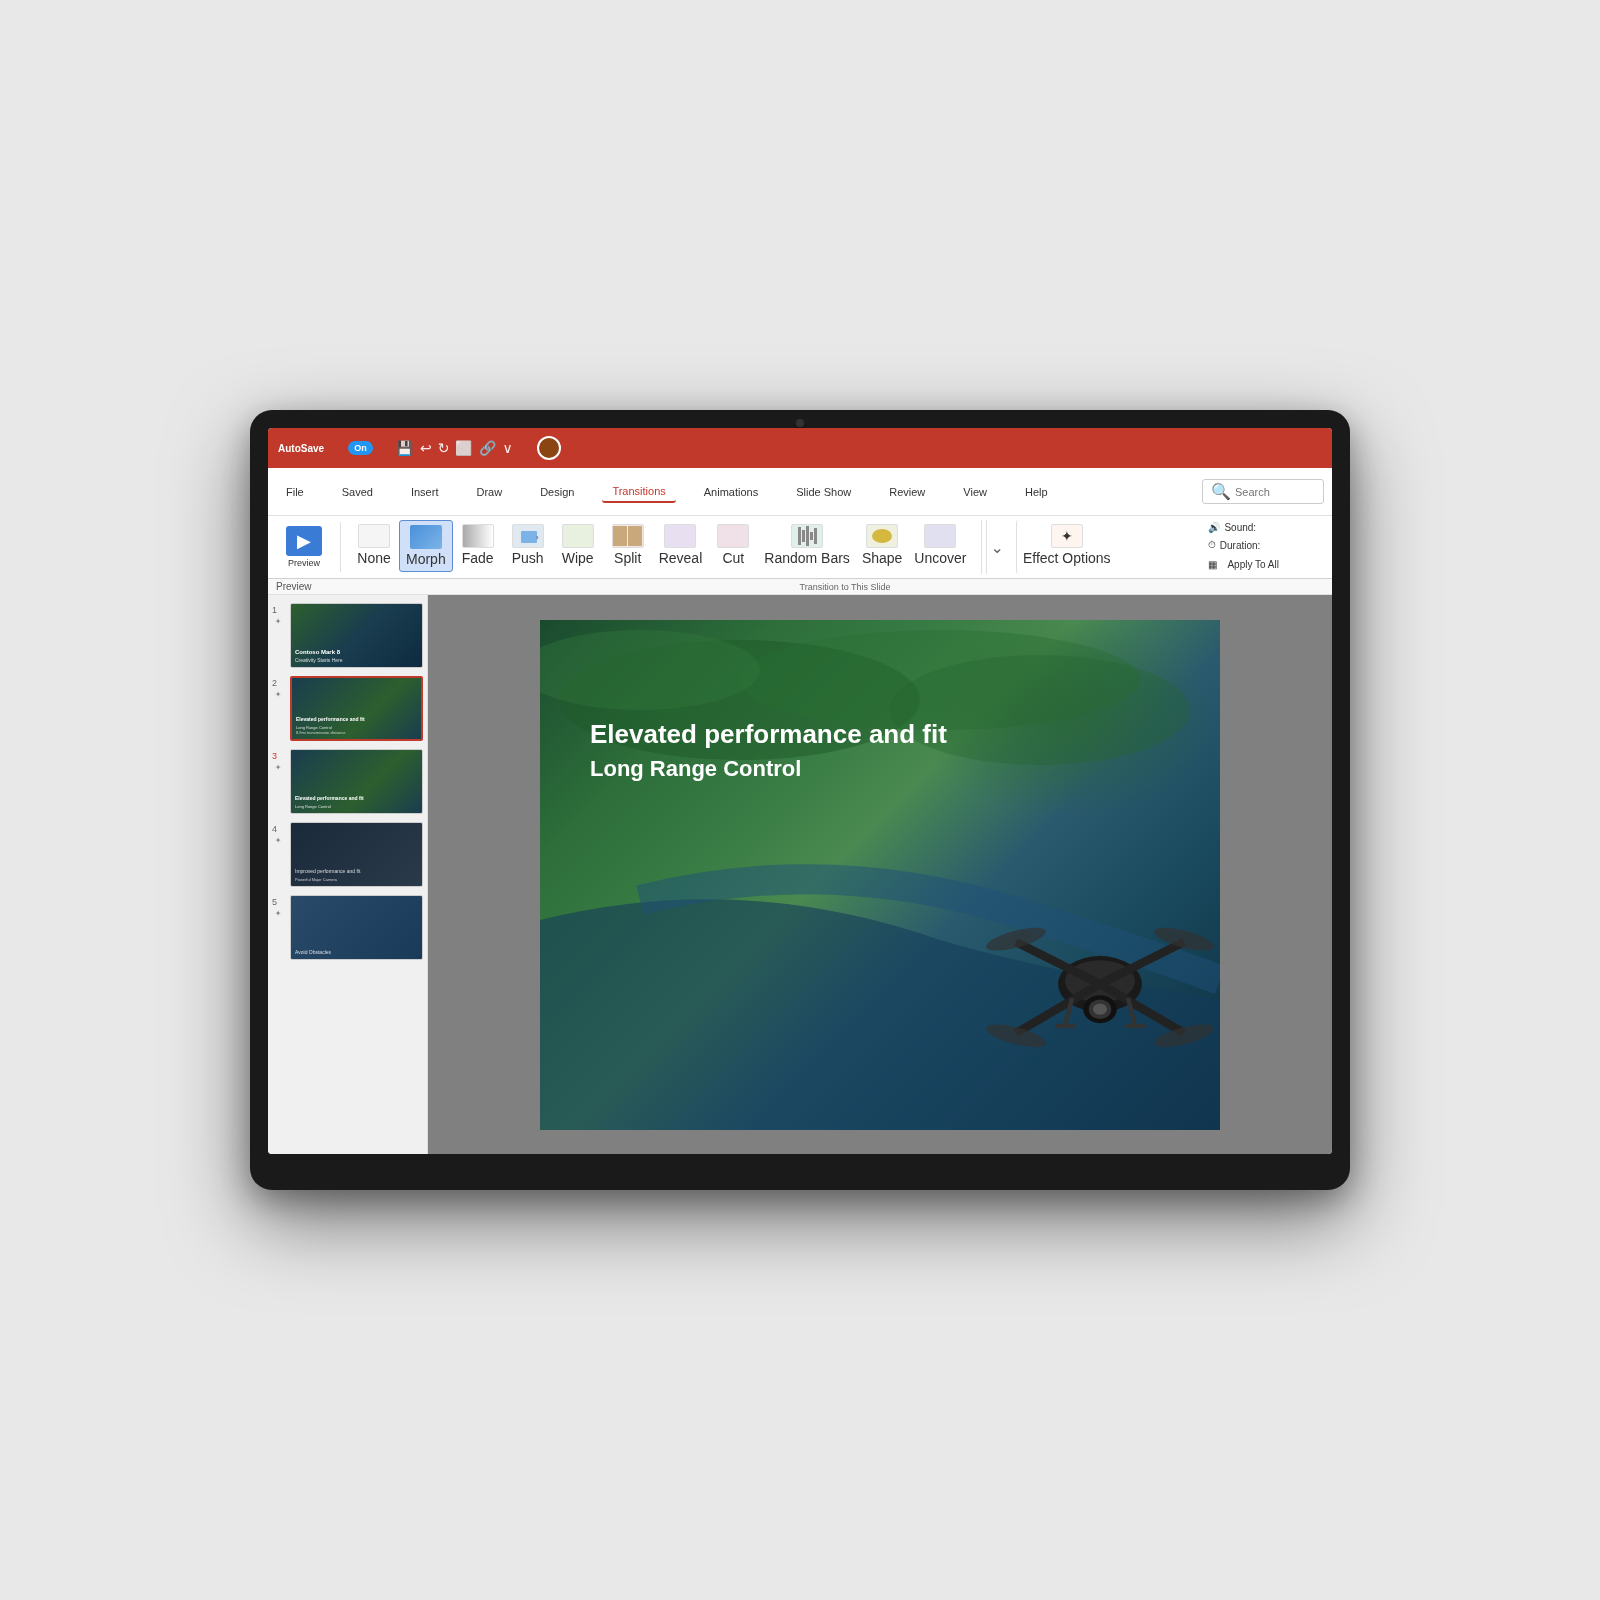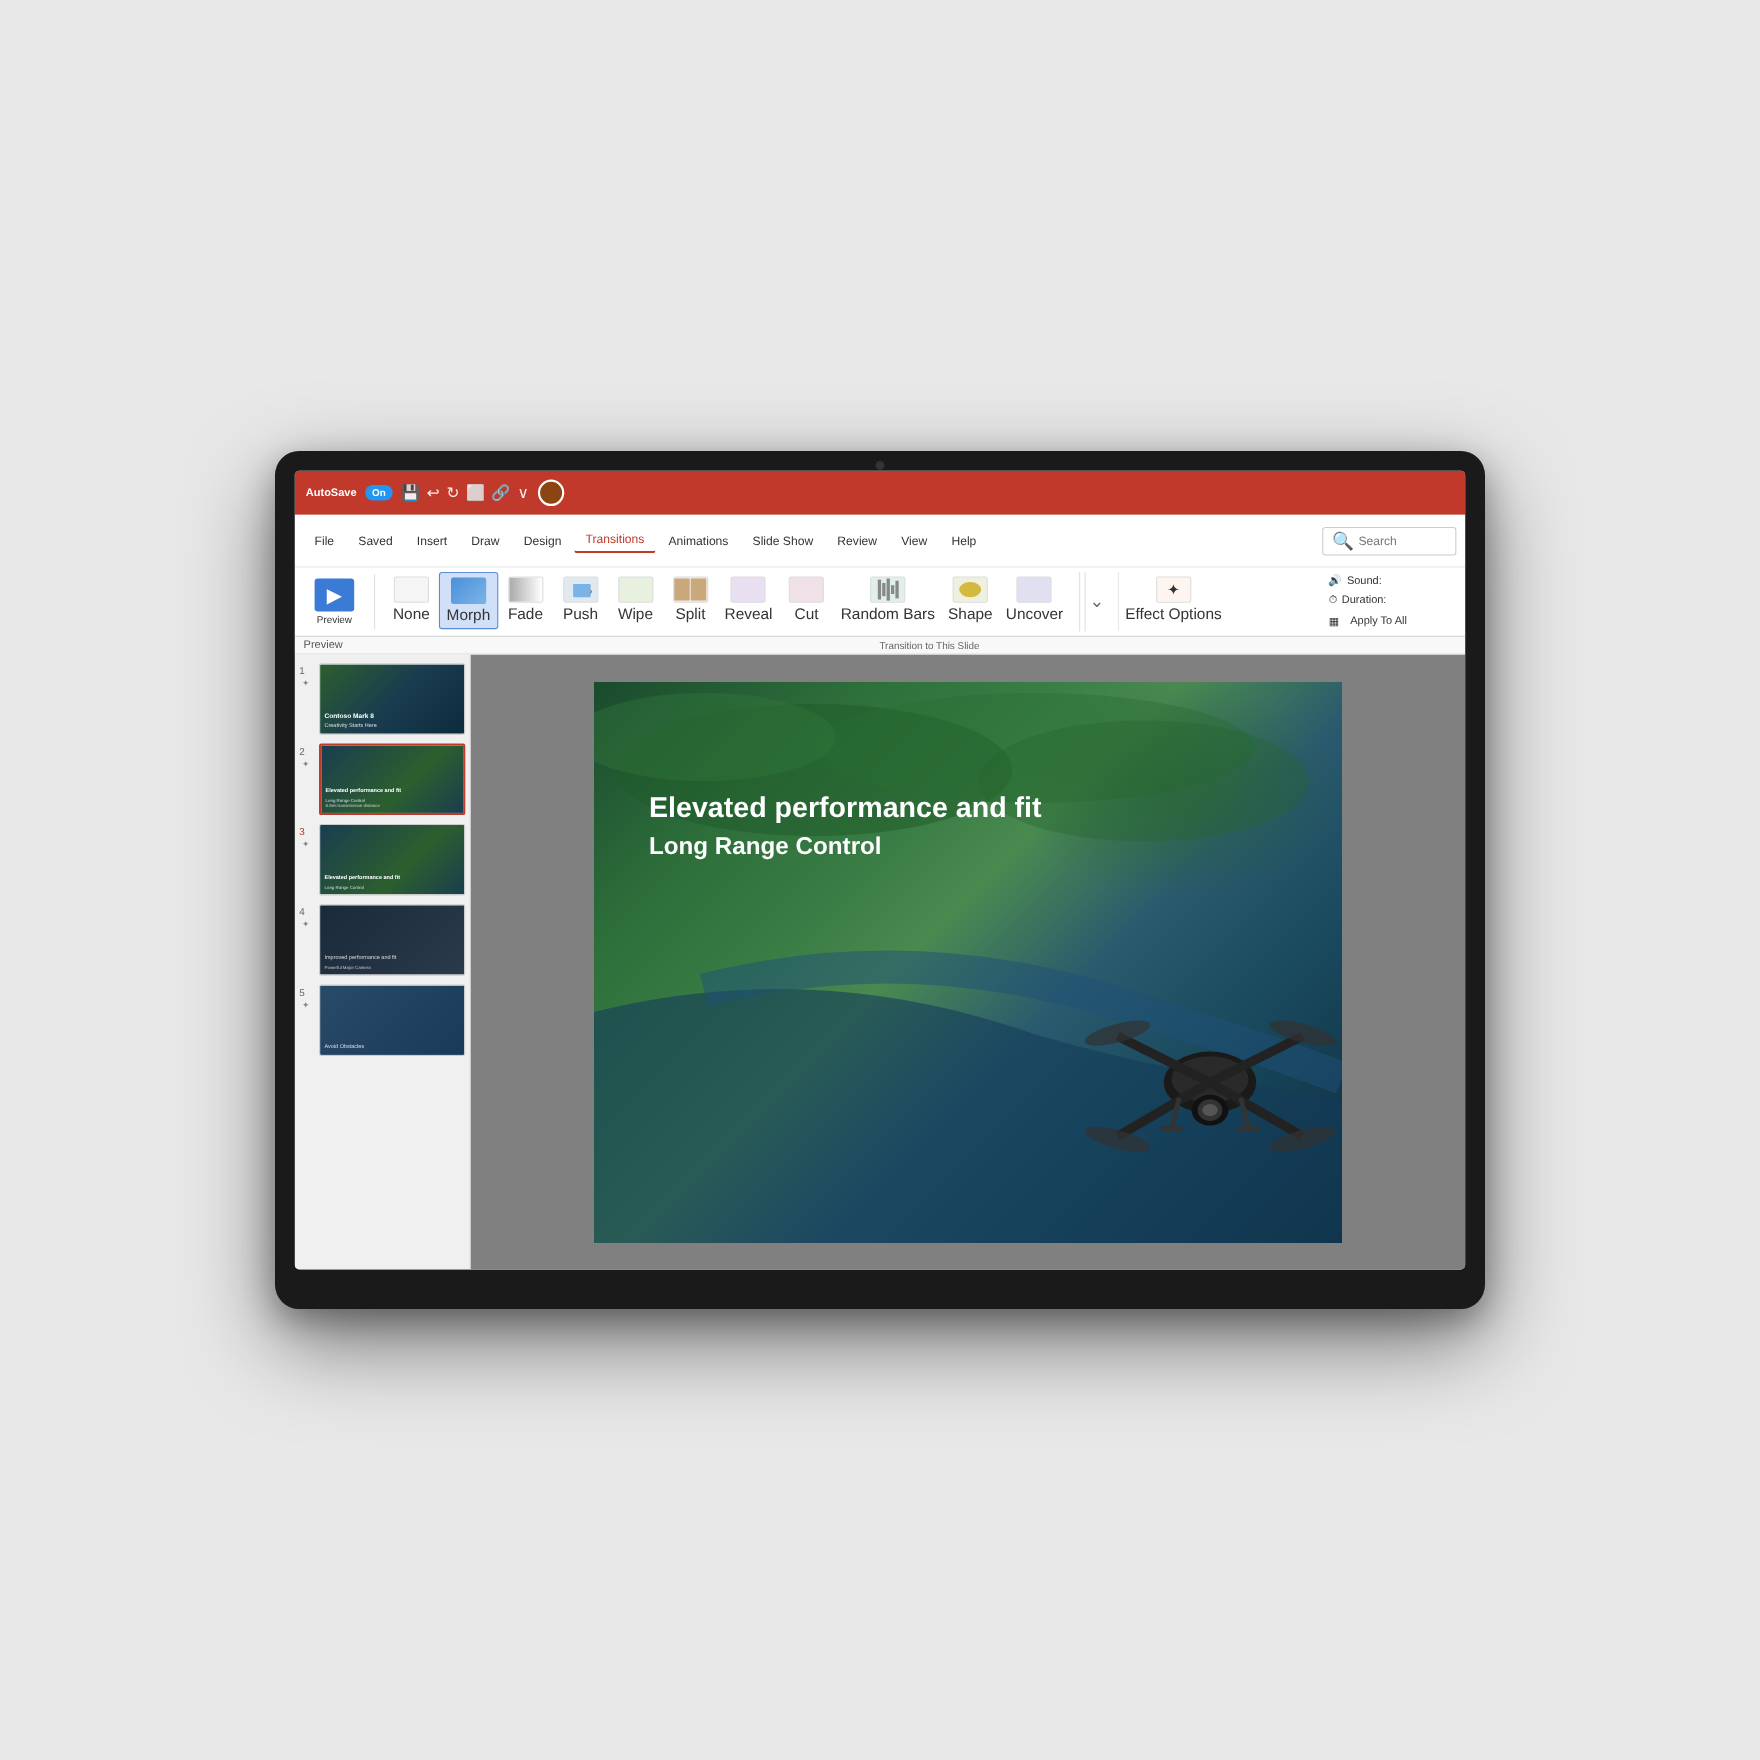--- a/index.html
+++ b/index.html
@@ -43,21 +43,21 @@
       flex-direction: column;
     }
 
     
     .title-bar {
       background: #c0392b;
       height: 40px;
       display: flex;
       align-items: center;
       padding: 0 10px;
-      gap: 8px;
+      gap: 24px;
       flex-shrink: 0;
     }
     .autosave-label {
       color: #fff;
       font-size: 10px;
       font-weight: 600;
     }
     .autosave-toggle {
       background: #2196F3;
       border-radius: 10px;
@@ -96,21 +96,21 @@
       border: 2px solid #fff;
     }
 
     
     .menu-bar {
       background: #fff;
       height: 48px;
       display: flex;
       align-items: center;
       padding: 0 8px;
-      gap: 2px;
+      gap: 18px;
       border-bottom: 1px solid #e0e0e0;
       flex-shrink: 0;
     }
     .menu-item {
       padding: 4px 10px;
       font-size: 11px;
       color: #333;
       cursor: pointer;
       border-radius: 3px;
     }

